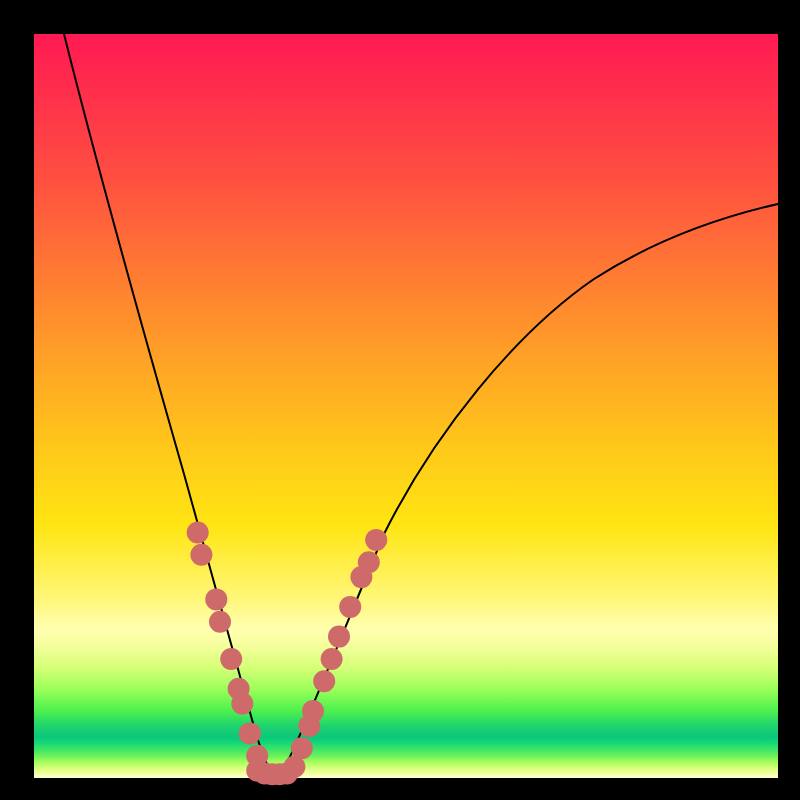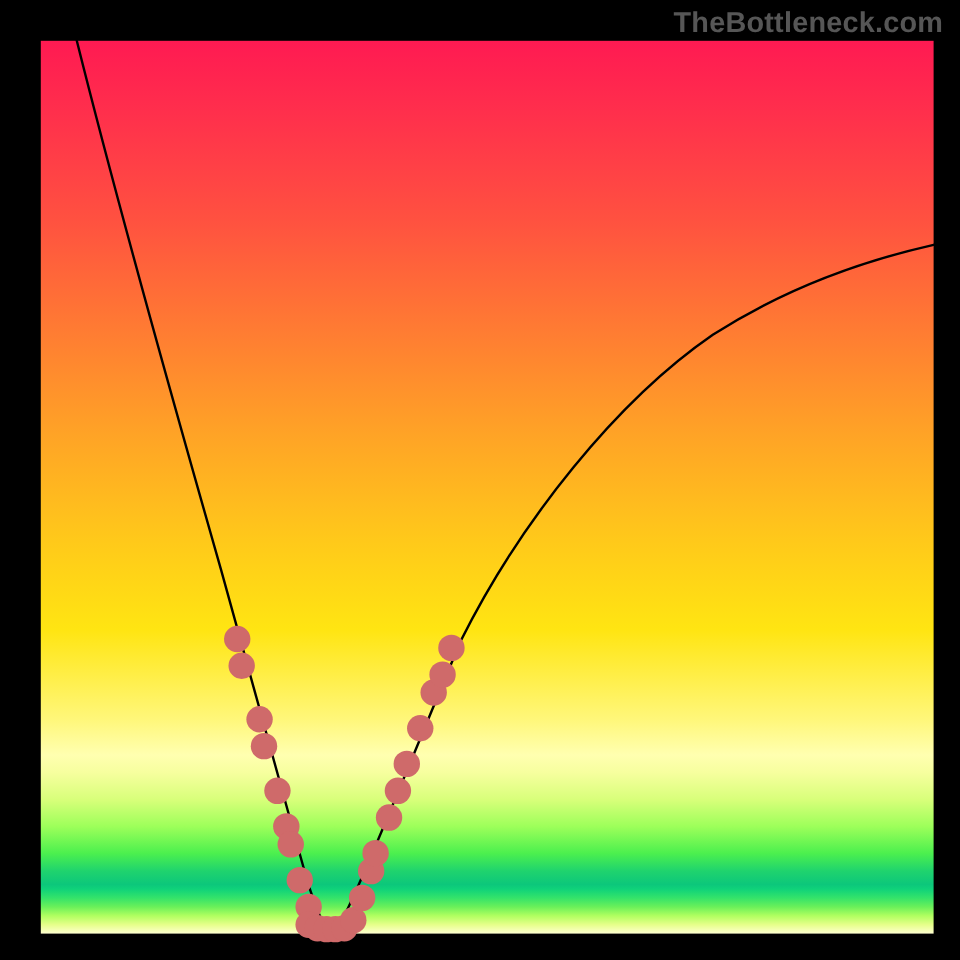--- a/index.html
+++ b/index.html
@@ -120,14 +120,13 @@
         <circle cx="290.2" cy="647.3" r="11" class="marker"></circle>
         <circle cx="297.6" cy="625.0" r="11" class="marker"></circle>
         <circle cx="305.0" cy="602.6" r="11" class="marker"></circle>
         <circle cx="316.2" cy="572.9" r="11" class="marker"></circle>
         <circle cx="327.4" cy="543.1" r="11" class="marker"></circle>
         <circle cx="334.8" cy="528.2" r="11" class="marker"></circle>
         <circle cx="342.2" cy="505.9" r="11" class="marker"></circle>
       </g>
   </svg>
 
-  <div class="watermark">TheBottleneck.com</div>
 </div>
 
 </body></html>

